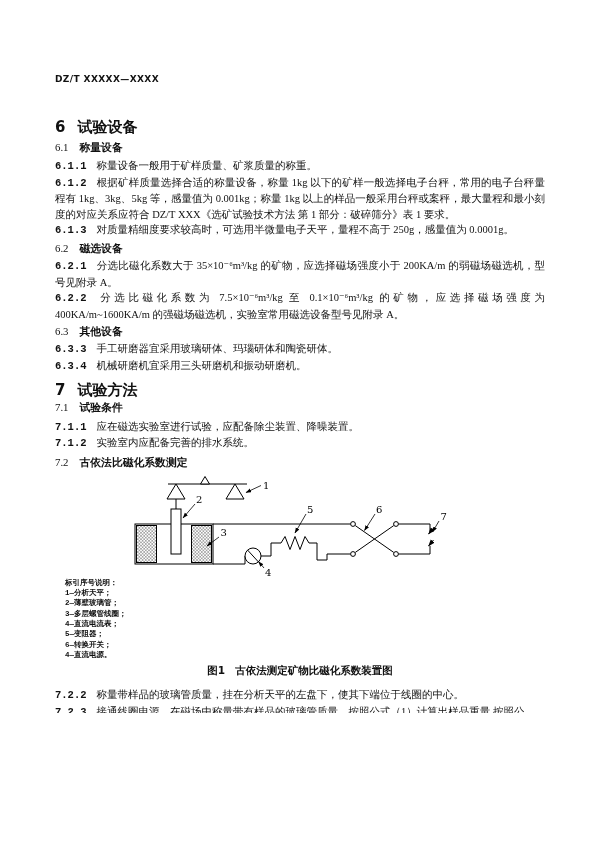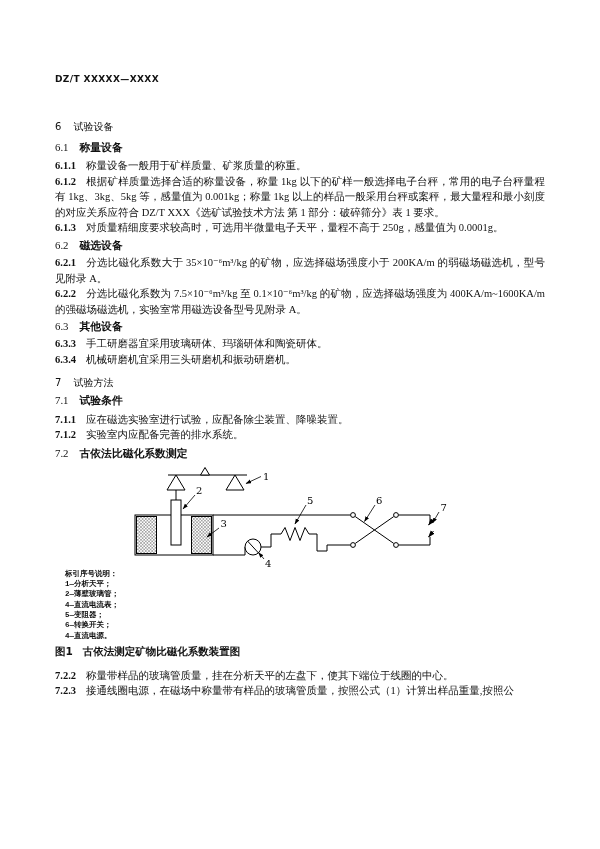--- a/index.html
+++ b/index.html
@@ -13,45 +13,45 @@
     font-family:"Liberation Serif","DejaVu Serif",serif;
     font-size:10.5px;
     overflow:hidden;
   }
   .doc-header{
     font-family:"DejaVu Sans","Liberation Sans",sans-serif;
     font-weight:700;font-size:9px;letter-spacing:.4px;height:12px;
   }
   .h1{
     font-family:"DejaVu Sans","Liberation Sans",sans-serif;
-    font-weight:400;font-size:10px;line-height:14px;
+    font-weight:700;font-size:15px;line-height:14px;
     margin:0 0 4px 0;
   }
   .h2{
     font-family:"DejaVu Sans","Liberation Sans",sans-serif;
     font-size:10.8px;line-height:13px;
     margin:0 0 3px 0;
   }
   .h2 .num{font-weight:400;font-family:"Liberation Serif",serif;}
   .h2 .ttl{font-weight:700;}
   .h1 .num{margin-right:12px;}
   .h2 .num{margin-right:11px;}
   .clause{
     margin:0;line-height:15.6px;text-align:justify;
   }
   .clause .num{
-    font-family:Liberation Serif, serif;
+    font-family:Liberation Mono, monospace;
     font-weight:700;margin-right:10px;white-space:nowrap;
   }
   .mt3{margin-top:3px}.mt4{margin-top:4px}.mt5{margin-top:5px}.mt7{margin-top:7px}
   .mt8{margin-top:8px}.mt10{margin-top:10px}.mt34{margin-top:34px}
   .diagram-wrap{margin:2px 0 0 70px;height:106px;}
   .legend{margin-left:10px;font-family:Liberation Mono, monospace;
     font-weight:700;font-size:7.5px;line-height:10.3px;}
-  .caption{margin-top:4px;text-align:left;
+  .caption{margin-top:4px;text-align:center;
     font-family:"DejaVu Sans","Liberation Sans",sans-serif;
     font-weight:700;font-size:10.5px;line-height:13px;}
   .caption .cap-num{margin-right:10px;}
   .page-num{margin:21px 0 0 8px;font-size:10.5px;line-height:13px;}
   svg text{font-family:"DejaVu Serif","Liberation Serif",serif;font-size:10px;fill:#000;}
 </style>
 </head>
 <body>
 
 <div class="page">
@@ -178,20 +178,21 @@
         <text x="251" y="41">6</text>
         <text x="315.5" y="48">7</text>
       </g>
     </svg>
   </div>
 
   <div class="legend">
     <div>标引序号说明：</div>
     <div>1—分析天平；</div>
     <div>2—薄壁玻璃管；</div>
+    <div>3—多层螺管线圈；</div>
     <div>4—直流电流表；</div>
     <div>5—变阻器；</div>
     <div>6—转换开关；</div>
     <div>4—直流电源。</div>
   </div>
 
   <div class="caption">
     <span class="cap-num">图1</span><span>古依法测定矿物比磁化系数装置图</span>
   </div>
 

